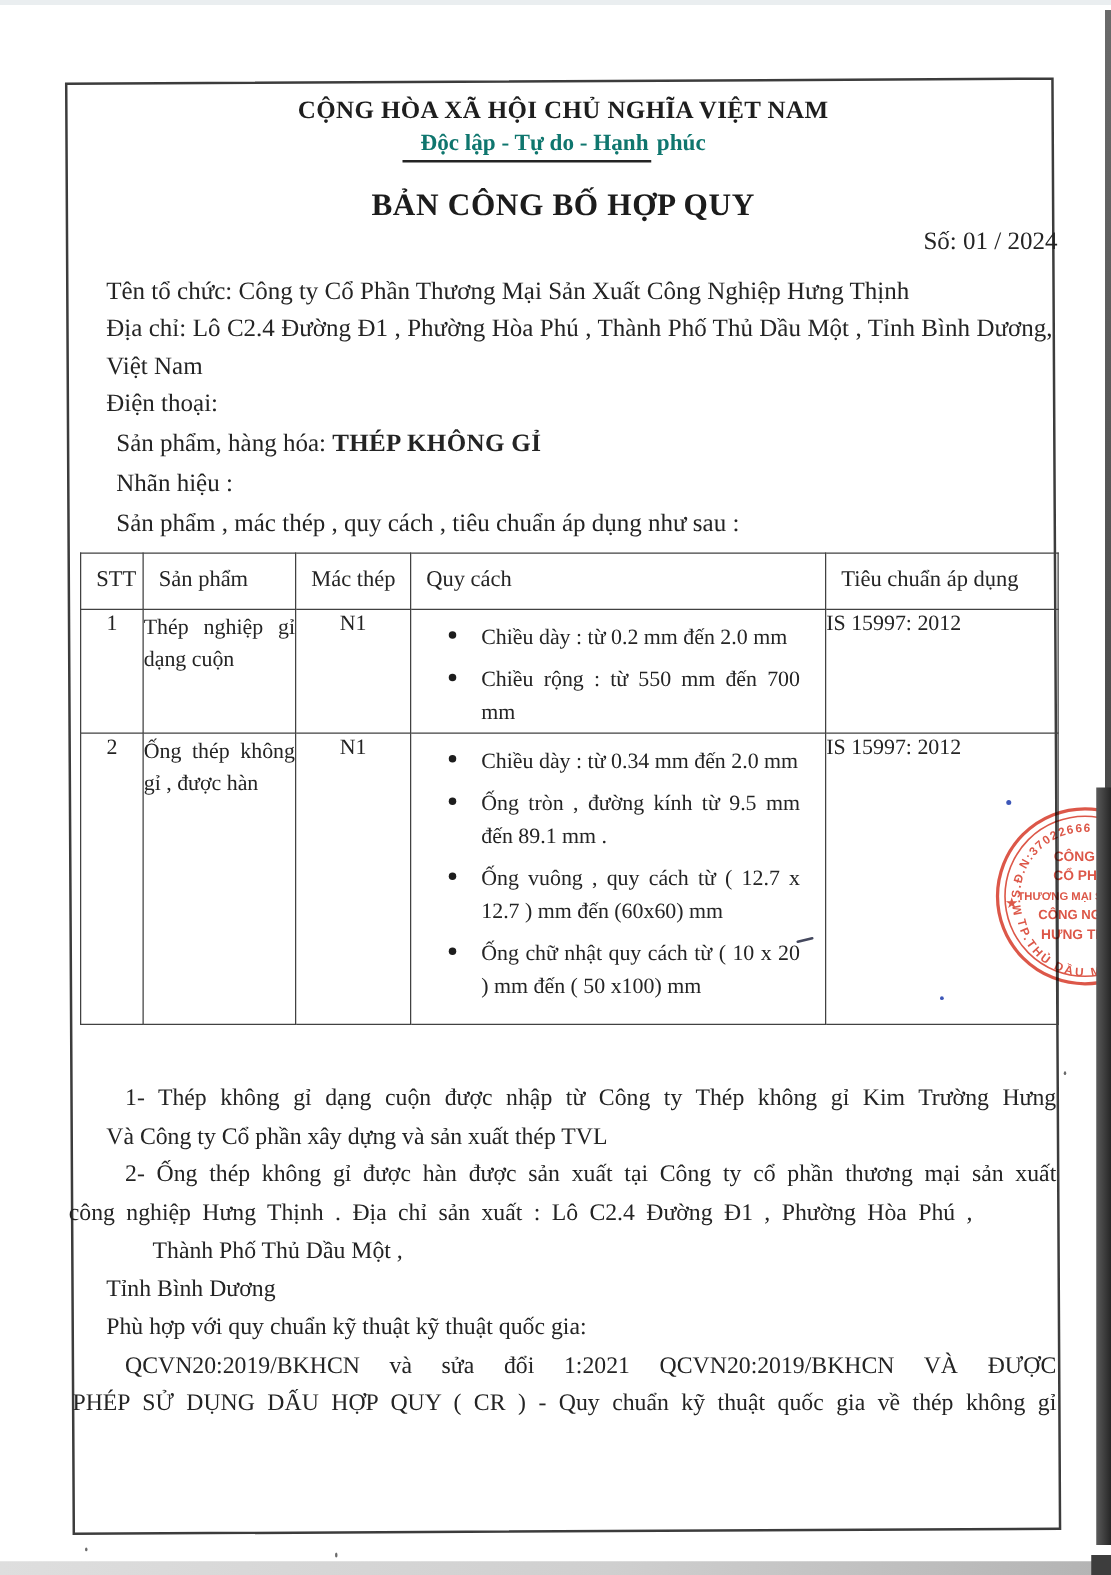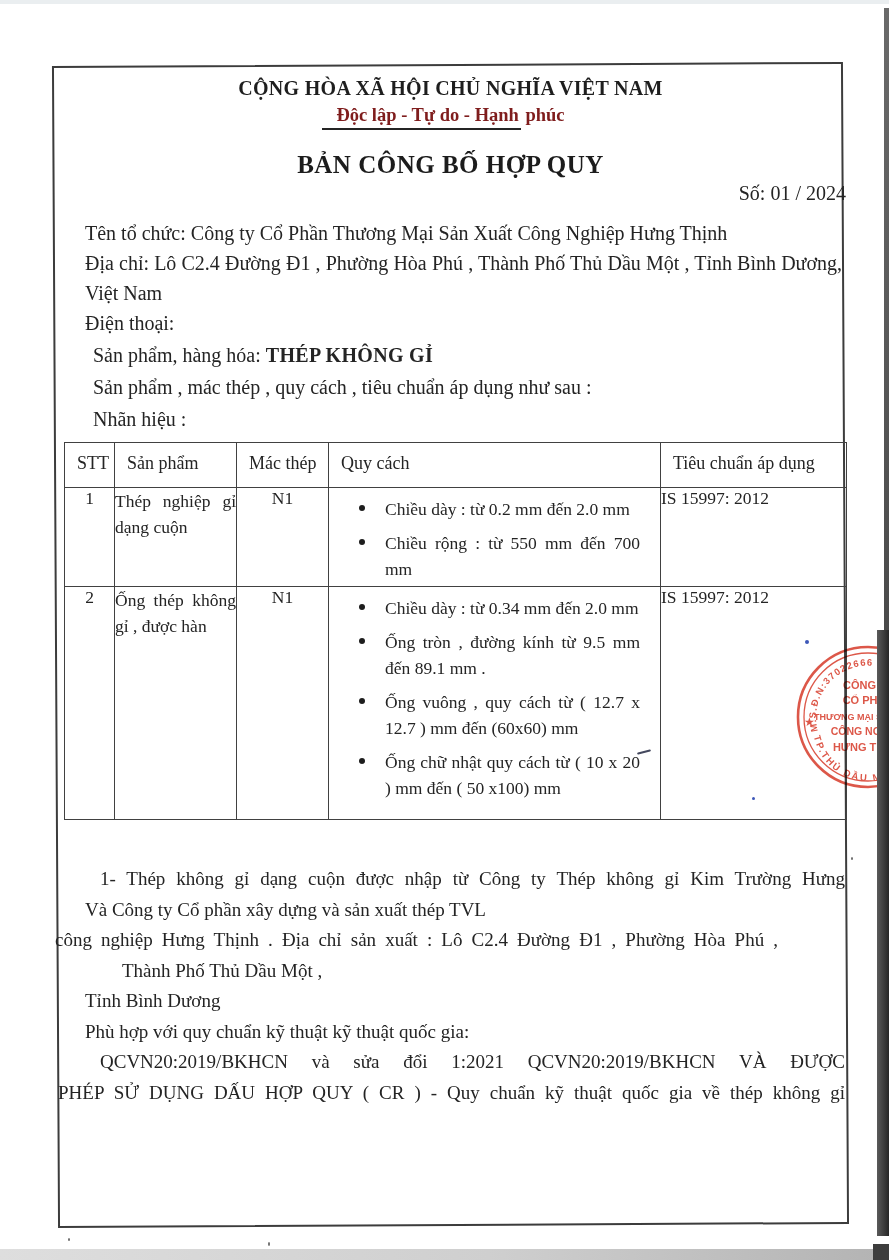--- a/index.html
+++ b/index.html
@@ -23,21 +23,21 @@
   
   .border-box {
     position:absolute; left:55px; top:64px; width:791px; height:1162px;
     border:2px solid #3c3c3c; box-sizing:border-box;
     transform:rotate(-0.3deg); z-index:1;
   }
   .content { position:absolute; left:55px; top:64px; width:791px; padding-top:12px; box-sizing:border-box; z-index:2; }
 
   
   .nat-header { text-align:center; font-weight:bold; font-size:20px; line-height:24px; letter-spacing:.3px; color:#1e1e1e; }
-  .motto { text-align:center; font-weight:bold; font-size:18.5px; line-height:22px; margin-top:4px; color:#7f1d1d; }
+  .motto { text-align:center; font-weight:bold; font-size:18.5px; line-height:22px; margin-top:4px; color:#0f766e; }
   .motto-u { border-bottom:2px solid #242424; padding:0 2px 3px 14px; margin-left:-14px; }
   .doc-title { text-align:center; font-weight:bold; font-size:25px; line-height:30px; margin:24px 0 0 0; letter-spacing:.5px; color:#1c1c1c; }
   .doc-number { text-align:right; font-size:20px; line-height:26px; }
 
   
   .org-block { margin:12px 4px 0 30px; font-size:20px; line-height:30px; text-align:justify; }
   .org-block p { margin:0; }
   .p-line { margin:0 4px 0 30px; font-size:20px; line-height:30px; }
   .p-line2 { margin:2px 4px 0 38px; font-size:20px; line-height:30px; }
   .bold-val { font-weight:bold; letter-spacing:.3px; }
@@ -86,22 +86,22 @@
     <h1 class="doc-title">BẢN CÔNG BỐ HỢP QUY</h1>
     <div class="doc-number">Số: 01 / 2024</div>
 
     <div class="org-block">
       <p>Tên tổ chức: Công ty Cổ Phần Thương Mại Sản Xuất Công Nghiệp Hưng Thịnh</p>
       <p>Địa chỉ: Lô C2.4 Đường Đ1 , Phường Hòa Phú , Thành Phố Thủ Dầu Một , Tỉnh Bình Dương, Việt Nam</p>
     </div>
 
     <p class="p-line">Điện thoại:</p>
     <p class="p-line2"><span>Sản phẩm, hàng hóa: </span><span class="bold-val">THÉP KHÔNG GỈ</span></p>
+    <p class="p-line2">Nhãn hiệu :</p>
     <p class="p-line2">Sản phẩm , mác thép , quy cách , tiêu chuẩn áp dụng như sau :</p>
-    <p class="p-line2">Nhãn hiệu :</p>
 
     <table class="spec">
       <colgroup>
         <col style="width:50px">
           <col style="width:122px">
           <col style="width:92px">
           <col style="width:332px">
           <col style="width:186px">
       </colgroup>
       <thead>
@@ -153,20 +153,21 @@
               </div>
           </td>
           <td class="c-tc">IS 15997: 2012</td>
         </tr>
       </tbody>
     </table>
 
     <div class="notes">
       <div class="n-a">1- Thép không gỉ dạng cuộn được nhập từ Công ty Thép không gỉ Kim Trường Hưng</div>
       <div class="n-b">Và Công ty Cổ phần xây dựng và sản xuất thép TVL</div>
+      <div class="n-c" style="margin-left:45px;width:745px;">2- Ống thép không gỉ được hàn được sản xuất tại Công ty cổ phần thương mại sản xuất</div>
       <div class="n-c">công nghiệp Hưng Thịnh . Địa chỉ sản xuất : Lô C2.4 Đường Đ1 , Phường Hòa Phú ,</div>
       <div class="n-d">Thành Phố Thủ Dầu Một ,</div>
       <div class="n-b">Tỉnh Bình Dương</div>
       <div class="n-b">Phù hợp với quy chuẩn kỹ thuật kỹ thuật quốc gia:</div>
       <div class="n-a">QCVN20:2019/BKHCN  và  sửa  đổi  1:2021  QCVN20:2019/BKHCN  VÀ  ĐƯỢC</div>
       <div class="n-e">PHÉP SỬ DỤNG DẤU HỢP QUY ( CR ) -  Quy chuẩn kỹ thuật quốc gia về thép không gỉ</div>
     </div>
   </div>
 
   <svg class="stamp" width="170" height="172" viewBox="0 0 170 172">

